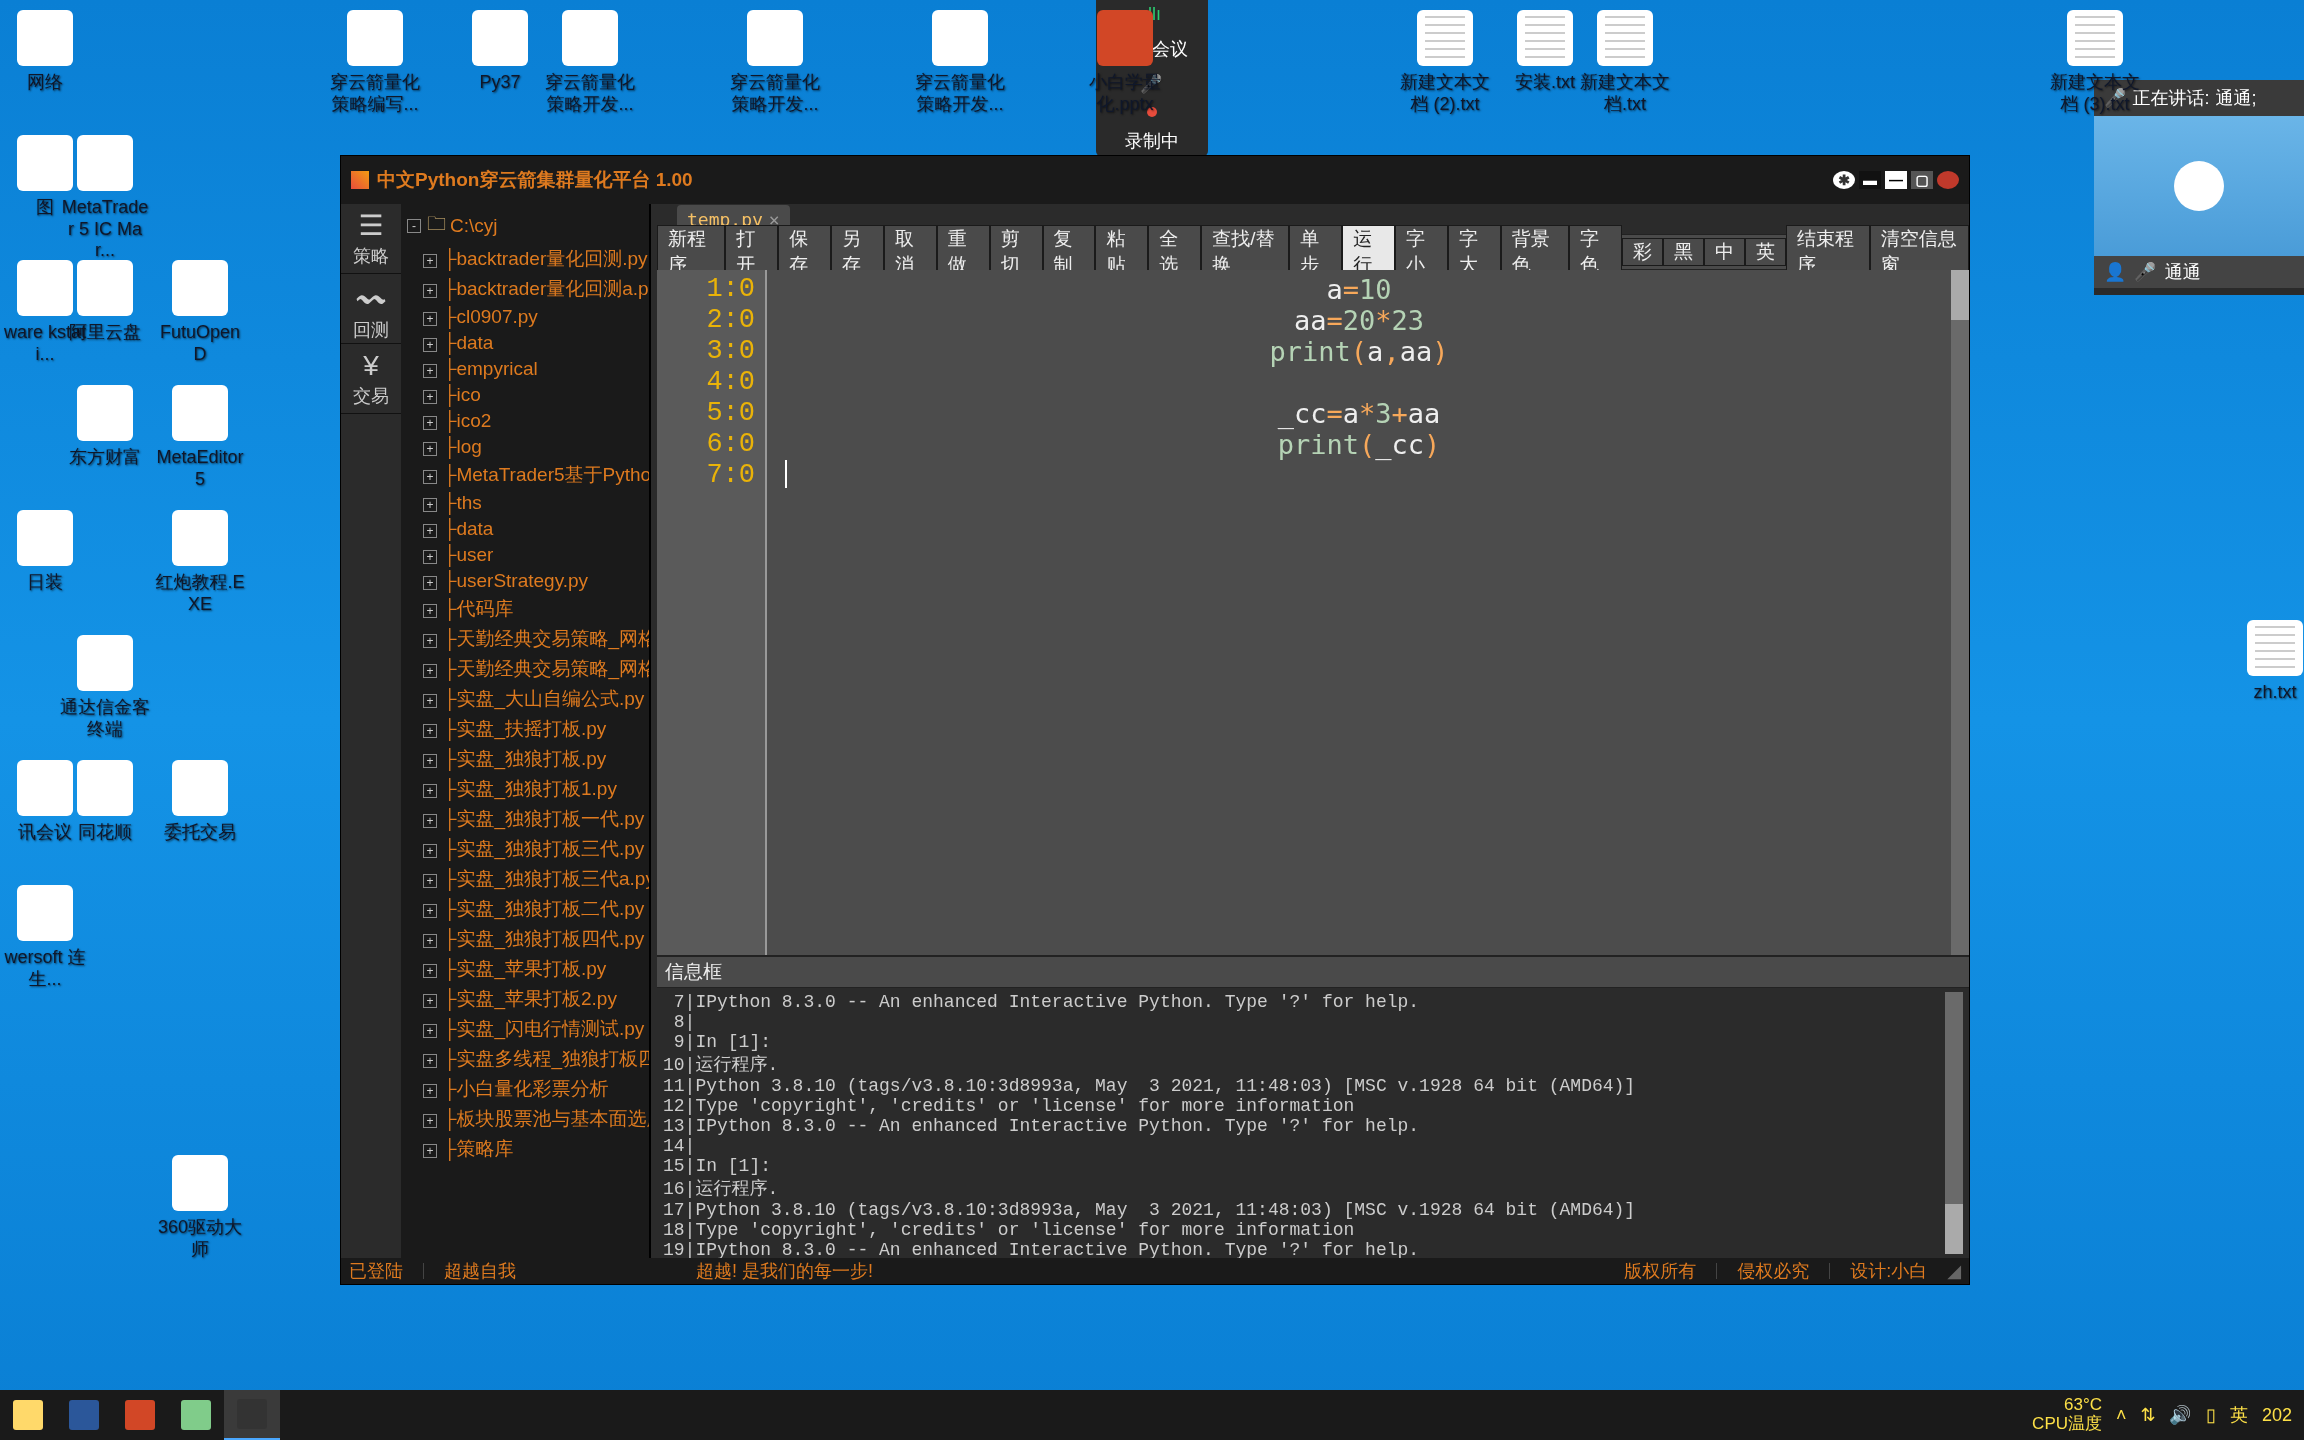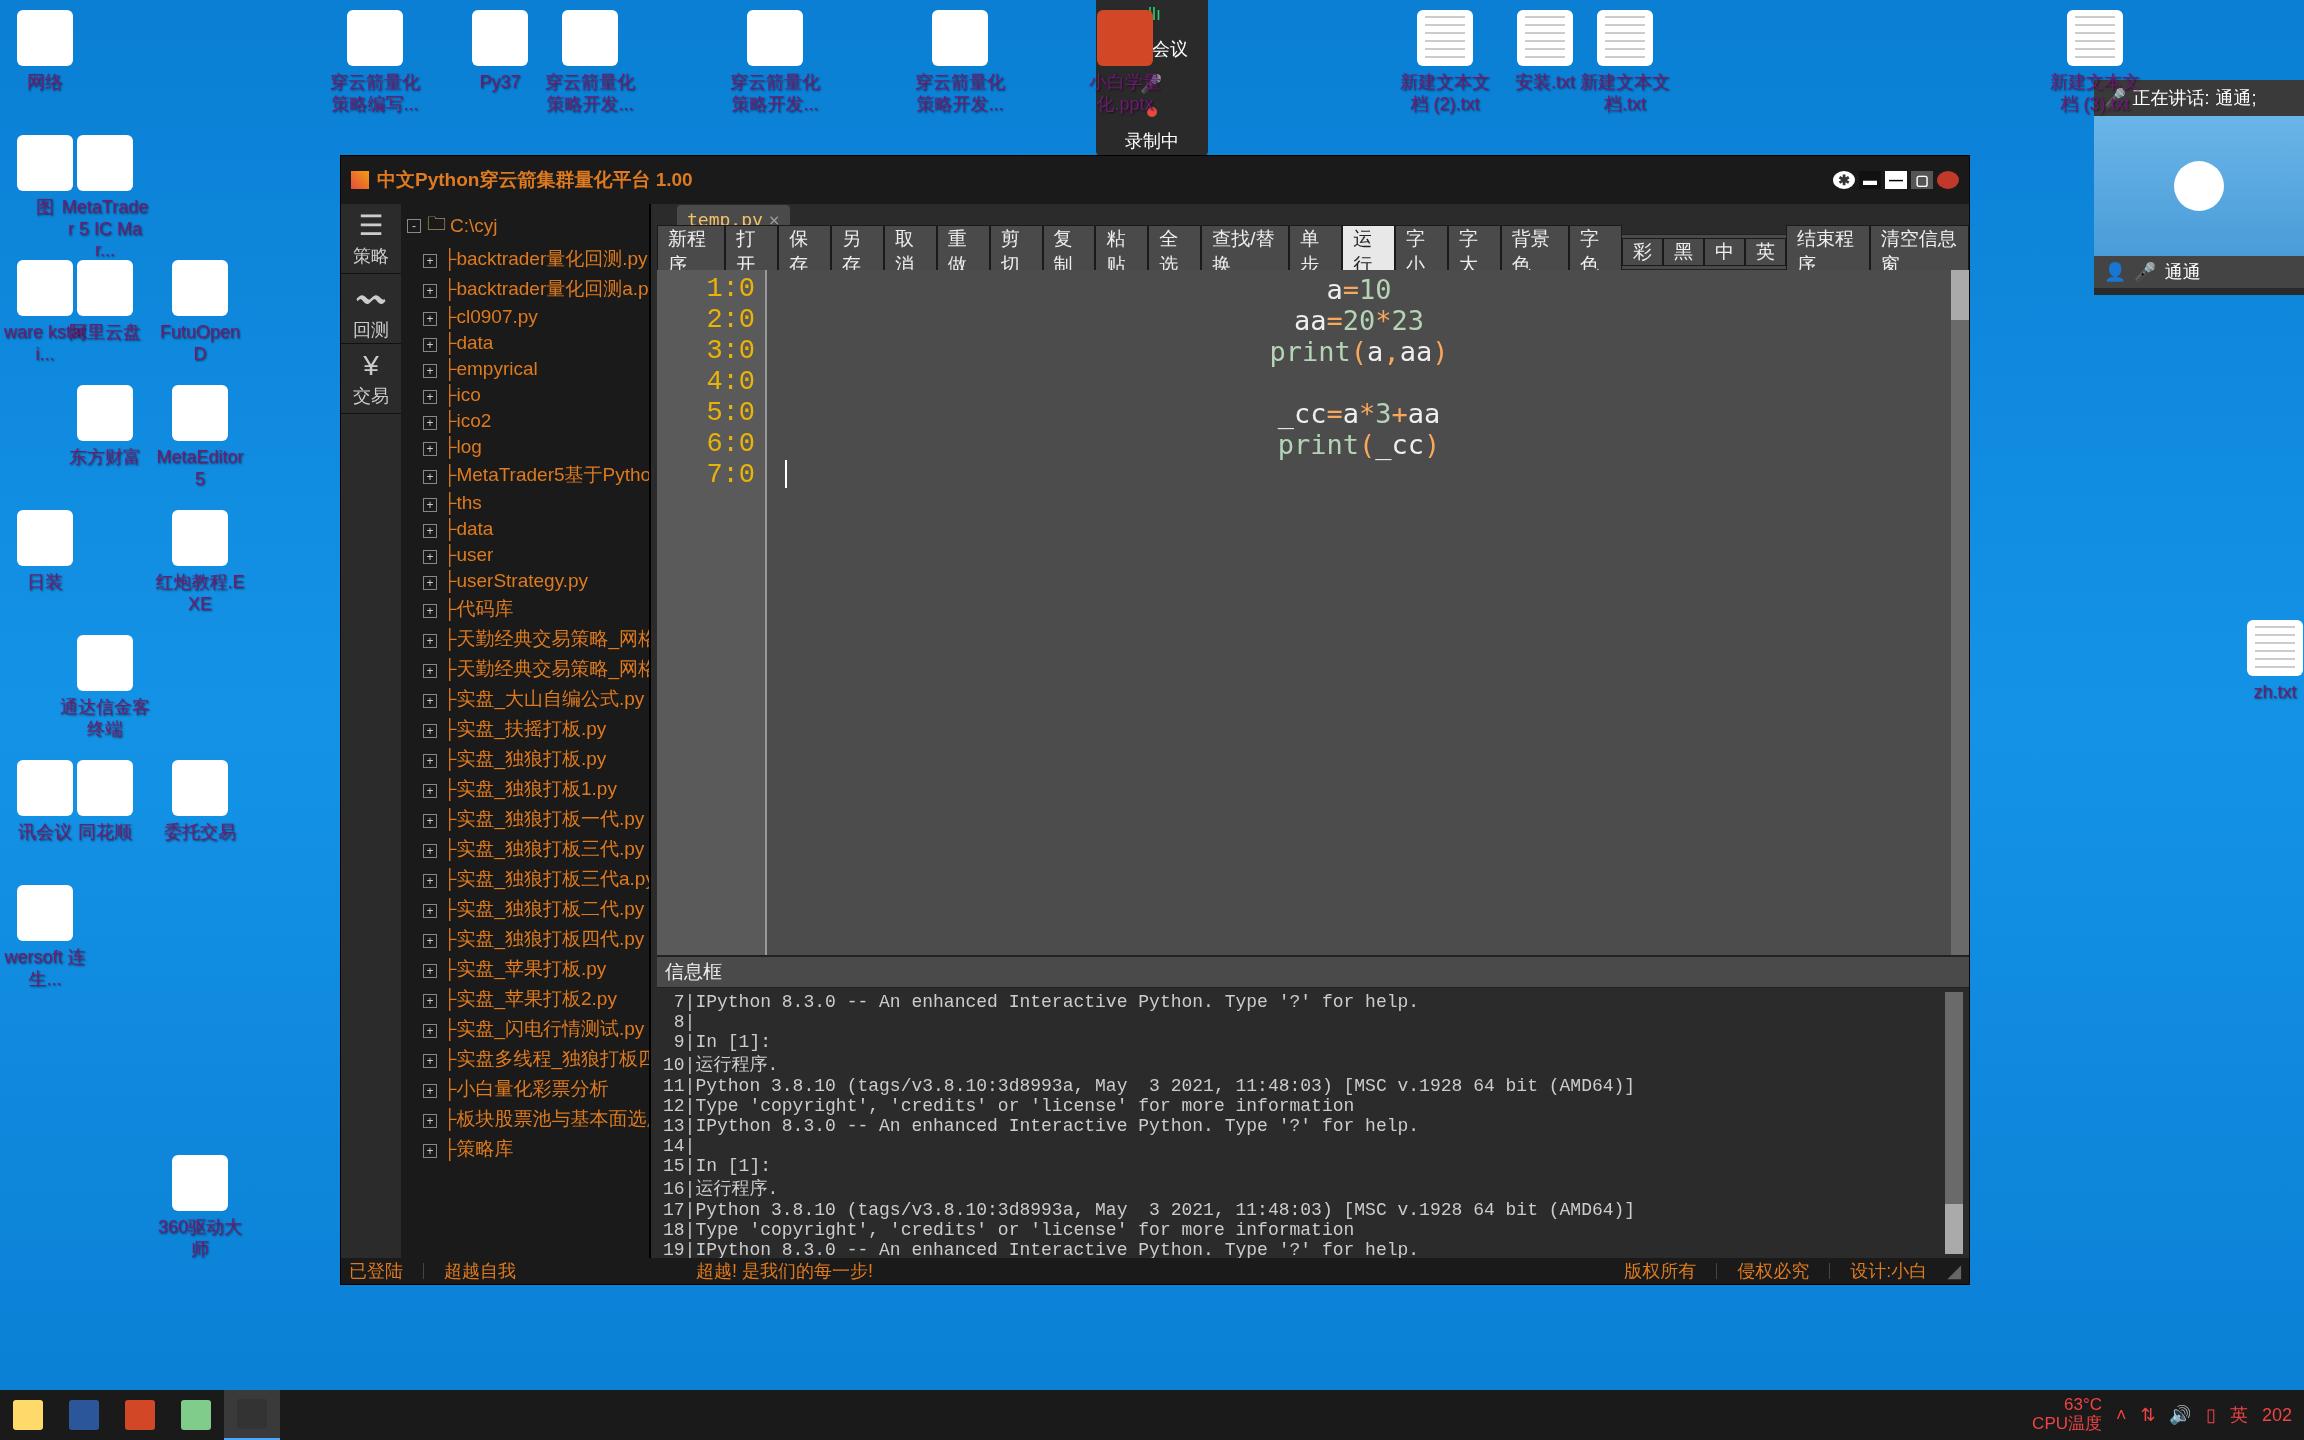--- a/index.html
+++ b/index.html
@@ -9,21 +9,21 @@
   font-family: "Microsoft YaHei", sans-serif;
   overflow: hidden;
   position: relative;
 }
 
 
 .desktop-icon {
   position: absolute;
   width: 90px;
   text-align: center;
-  color: #701a75;
+  color: #0f172a;
   font-size: 18px;
   text-shadow: 1px 1px 2px rgba(0,0,0,0.6);
   cursor: pointer;
 }
 .desktop-icon .ico {
   width: 56px; height: 56px;
   margin: 0 auto 6px;
   background: #fff;
   border-radius: 6px;
   display: flex; align-items: center; justify-content: center;
@@ -230,21 +230,21 @@
 .taskbar .tleft { display:flex; align-items:center; }
 .taskbar .titem { width:56px; height:50px; display:flex; align-items:center; justify-content:center; }
 .taskbar .titem.active { background: #3a3a3a; border-bottom: 2px solid #4aa8ff;}
 .taskbar .ticon { width:30px; height:30px; background:#888; border-radius:3px;}
 .taskbar .ticon.explorer { background:#ffd96a;}
 .taskbar .ticon.word { background:#2b579a;}
 .taskbar .ticon.ppt { background:#d24726;}
 .taskbar .ticon.note { background:#80cc8a;}
 .taskbar .ticon.chart { background:#333;}
 .taskbar .tspace { flex:1; }
-.taskbar .tray { display:flex; align-items:center; color:#ef4444; font-size:18px; gap:14px; padding-right:12px;}
+.taskbar .tray { display:flex; align-items:center; color:#fde047; font-size:18px; gap:14px; padding-right:12px;}
 .taskbar .tray .temp { text-align:right; line-height:1.1; font-size:17px;}
 .taskbar .tray .ico { font-size:18px; }
 </style>
 </head>
 <body>
 
 <div class="meeting-bar">
   <span class="sig">ıllı</span>
   <span>腾讯会议</span>
   <span style="color:#2ecc71">🎤</span>

